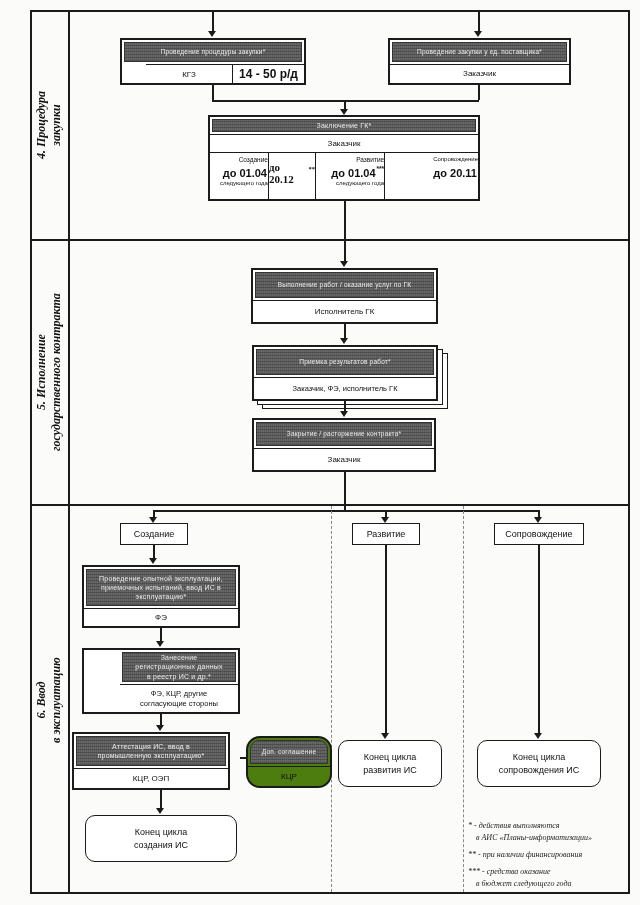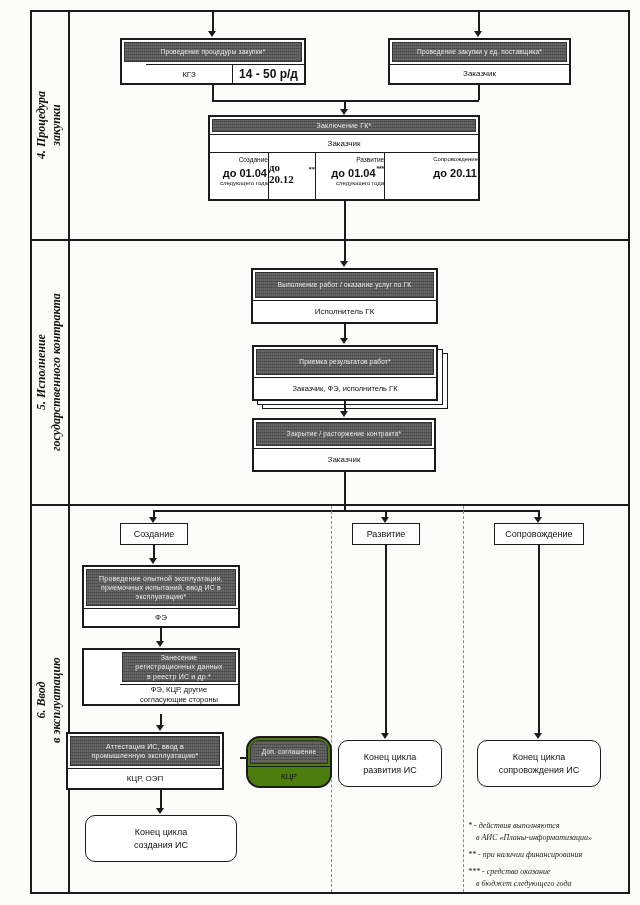--- a/index.html
+++ b/index.html
@@ -168,30 +168,30 @@
   <div class="arr" style="left:149px;top:558px;"></div>
 
   <div class="pbox" style="left:82px;top:565px;width:158px;height:63px;">
     <div class="hdr" style="height:37px;font-size:7px;padding:1px 10px;">Проведение опытной эксплуатации, приемочных испытаний, ввод ИС в эксплуатацию*</div>
     <div class="arow">ФЭ</div>
   </div>
 
   <div class="vline" style="left:160px;top:628px;height:13px;"></div>
   <div class="arr" style="left:156px;top:641px;"></div>
 
-  <div class="pbox" style="left:82px;top:648px;width:158px;height:58px;padding-left:36px;">
+  <div class="pbox" style="left:82px;top:648px;width:158px;height:66px;padding-left:36px;">
     <div class="hdr" style="height:30px;font-size:7px;padding:1px 10px;">Занесение регистрационных данных в реестр ИС и др.*</div>
     <div class="arow" style="font-size:7.5px;">ФЭ, КЦР, другие
 согласующие стороны</div>
   </div>
 
   <div class="vline" style="left:160px;top:714px;height:11px;"></div>
   <div class="arr" style="left:156px;top:725px;"></div>
 
-  <div class="pbox" style="left:66px;top:732px;width:158px;height:58px;">
+  <div class="pbox" style="left:72px;top:732px;width:158px;height:58px;">
     <div class="hdr" style="height:30px;font-size:7px;padding:1px 10px;">Аттестация ИС, ввод в промышленную эксплуатацию*</div>
     <div class="arow">КЦР, ОЭП</div>
   </div>
 
   <div class="hline" style="left:240px;top:757px;width:6px;"></div>
 
   <div class="rbox" style="left:246px;top:736px;width:86px;height:52px;">
     <div class="hdr" style="height:24px;">Доп. соглашение</div>
     <div class="arow">КЦР</div>
   </div>

